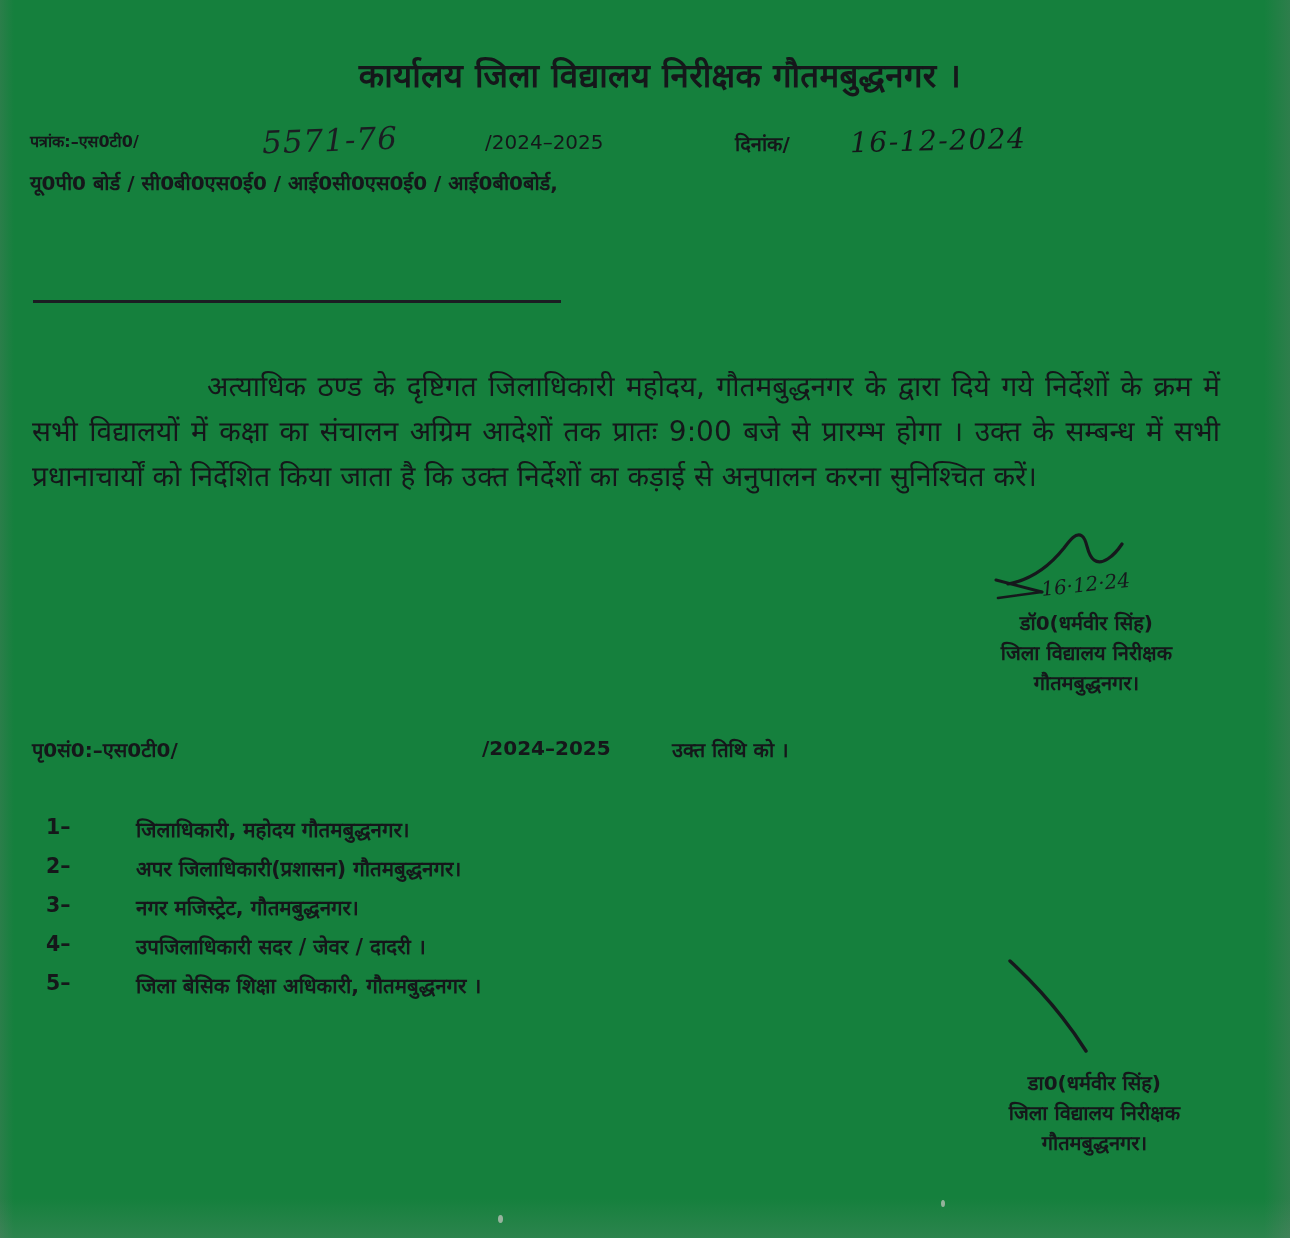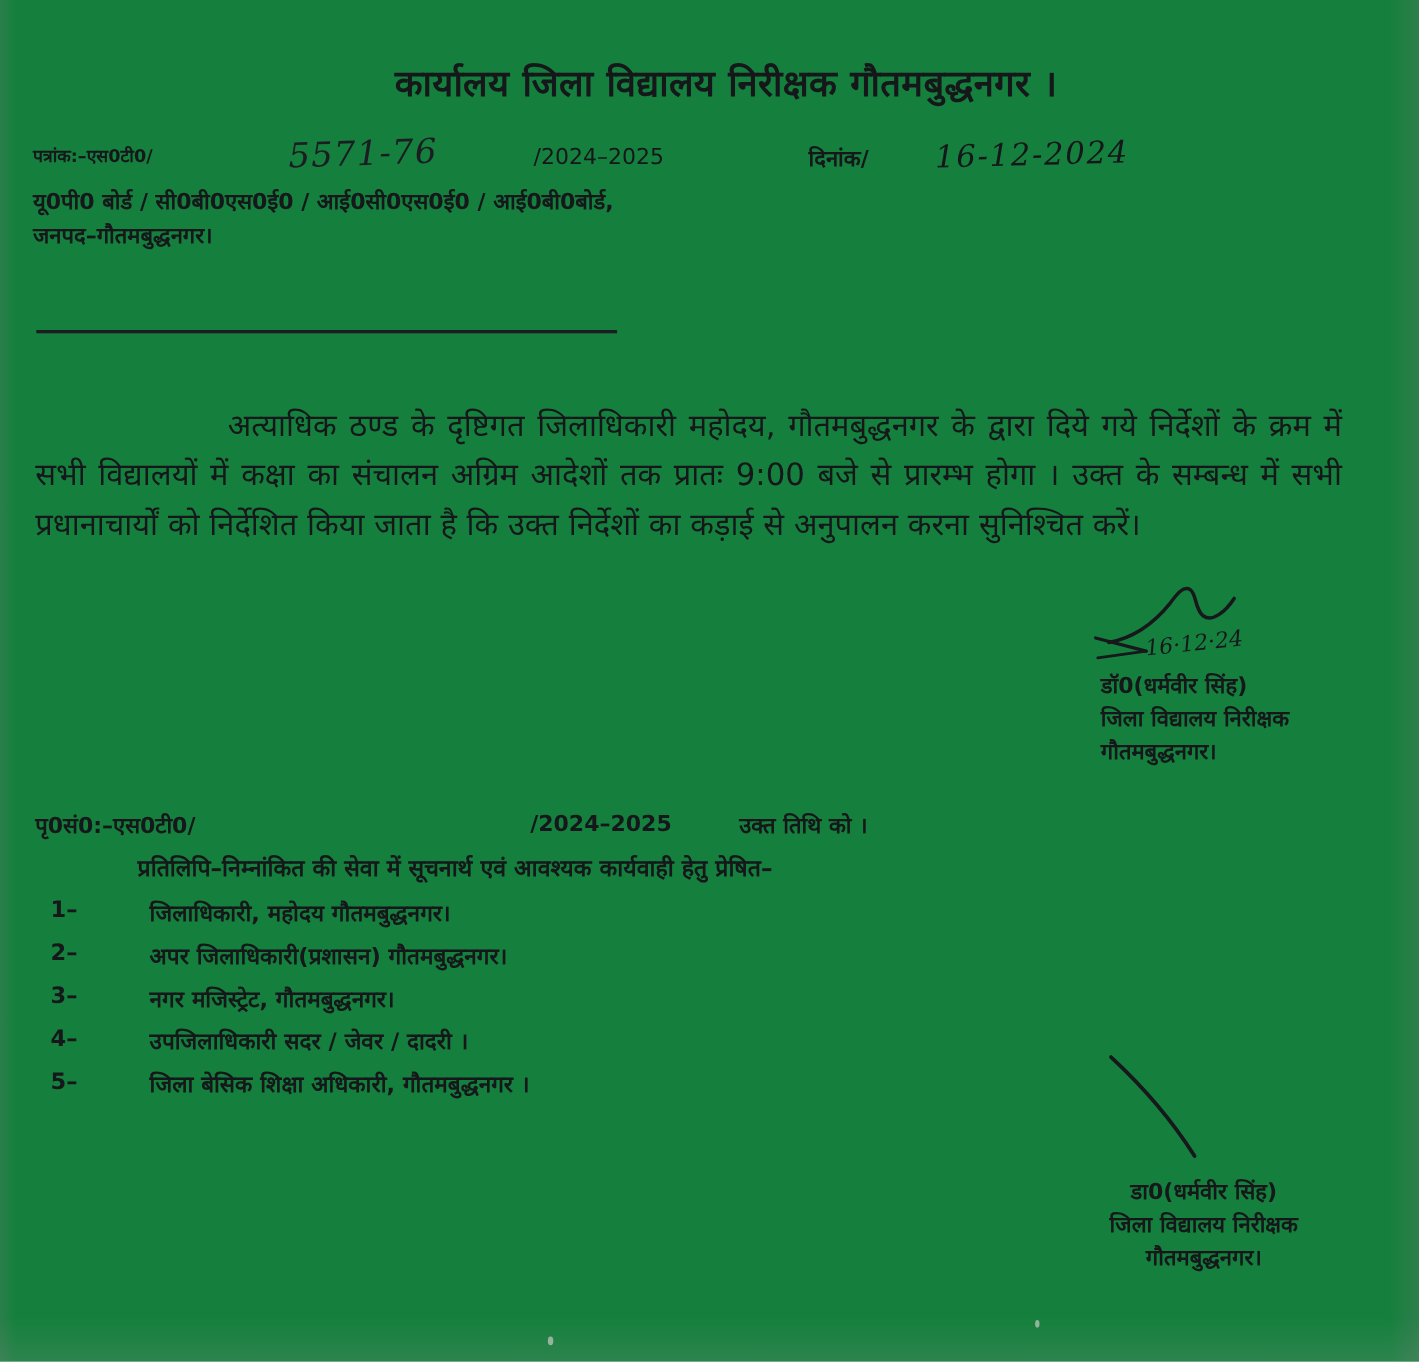--- a/index.html
+++ b/index.html
@@ -126,21 +126,21 @@
     font-size: 28px;
     line-height: 45px;
     text-align: justify;
     text-indent: 175px;
     font-weight: 400;
   }
   .sign-block-1 {
     position: absolute;
     right: 118px;
     top: 608px;
-    text-align: left;
+    text-align: center;
     font-size: 20px;
     line-height: 30px;
     font-weight: 600;
   }
   .sig-scribble-1 {
     position: absolute;
     right: 120px;
     top: 522px;
     width: 180px;
     height: 80px;
@@ -218,21 +218,20 @@
   <div class="ref-row">
     <span class="ref-label">पत्रांक:–एस0टी0/</span>
     <span class="ref-hand">5571-76</span>
     <span class="ref-year">/2024–2025</span>
     <span class="date-label">दिनांक/</span>
     <span class="date-hand">16-12-2024</span>
   </div>
 
   <div class="addressee">
     <div class="addr-line">यू0पी0 बोर्ड / सी0बी0एस0ई0 / आई0सी0एस0ई0 / आई0बी0बोर्ड,</div>
-    <div class="addr-line">जनपद–गौतमबुद्धनगर।</div>
   </div>
 
   <div class="rule"></div>
 
   <div class="body-text">अत्याधिक ठण्ड के दृष्टिगत जिलाधिकारी महोदय, गौतमबुद्धनगर के द्वारा दिये गये निर्देशों के क्रम में सभी विद्यालयों में कक्षा का संचालन अग्रिम आदेशों तक प्रातः 9:00 बजे से प्रारम्भ होगा । उक्त के सम्बन्ध में सभी प्रधानाचार्यों को निर्देशित किया जाता है कि उक्त निर्देशों का कड़ाई से अनुपालन करना सुनिश्चित करें।</div>
 
   <svg class="sig-scribble-1" viewBox="0 0 180 80">
     <path d="M18 62 C40 58, 58 46, 74 26 C80 18, 86 10, 92 14 C98 18, 96 32, 104 38 C112 44, 124 34, 132 22" stroke="#16181c" stroke-width="3.2" fill="none" stroke-linecap="round"></path>
     <path d="M6 58 L52 70" stroke="#16181c" stroke-width="3" fill="none" stroke-linecap="round"></path>
     <path d="M52 70 L8 76" stroke="#16181c" stroke-width="2.6" fill="none" stroke-linecap="round"></path>
@@ -244,21 +243,20 @@
     <div>जिला विद्यालय निरीक्षक</div>
     <div>गौतमबुद्धनगर।</div>
   </div>
 
   <div class="copy-row">
     <span class="copy-label">पृ0सं0:–एस0टी0/</span>
     <span class="copy-year">/2024–2025</span>
     <span class="copy-date">उक्त तिथि को ।</span>
   </div>
 
-  <div class="copy-sub">प्रतिलिपि–निम्नांकित की सेवा में सूचनार्थ एवं आवश्यक कार्यवाही हेतु प्रेषित–</div>
 
   <div class="copy-list">
     <div class="copy-item">
       <span class="copy-num">1–</span>
       <span>जिलाधिकारी, महोदय गौतमबुद्धनगर।</span>
     </div>
     <div class="copy-item">
       <span class="copy-num">2–</span>
       <span>अपर जिलाधिकारी(प्रशासन) गौतमबुद्धनगर।</span>
     </div>

